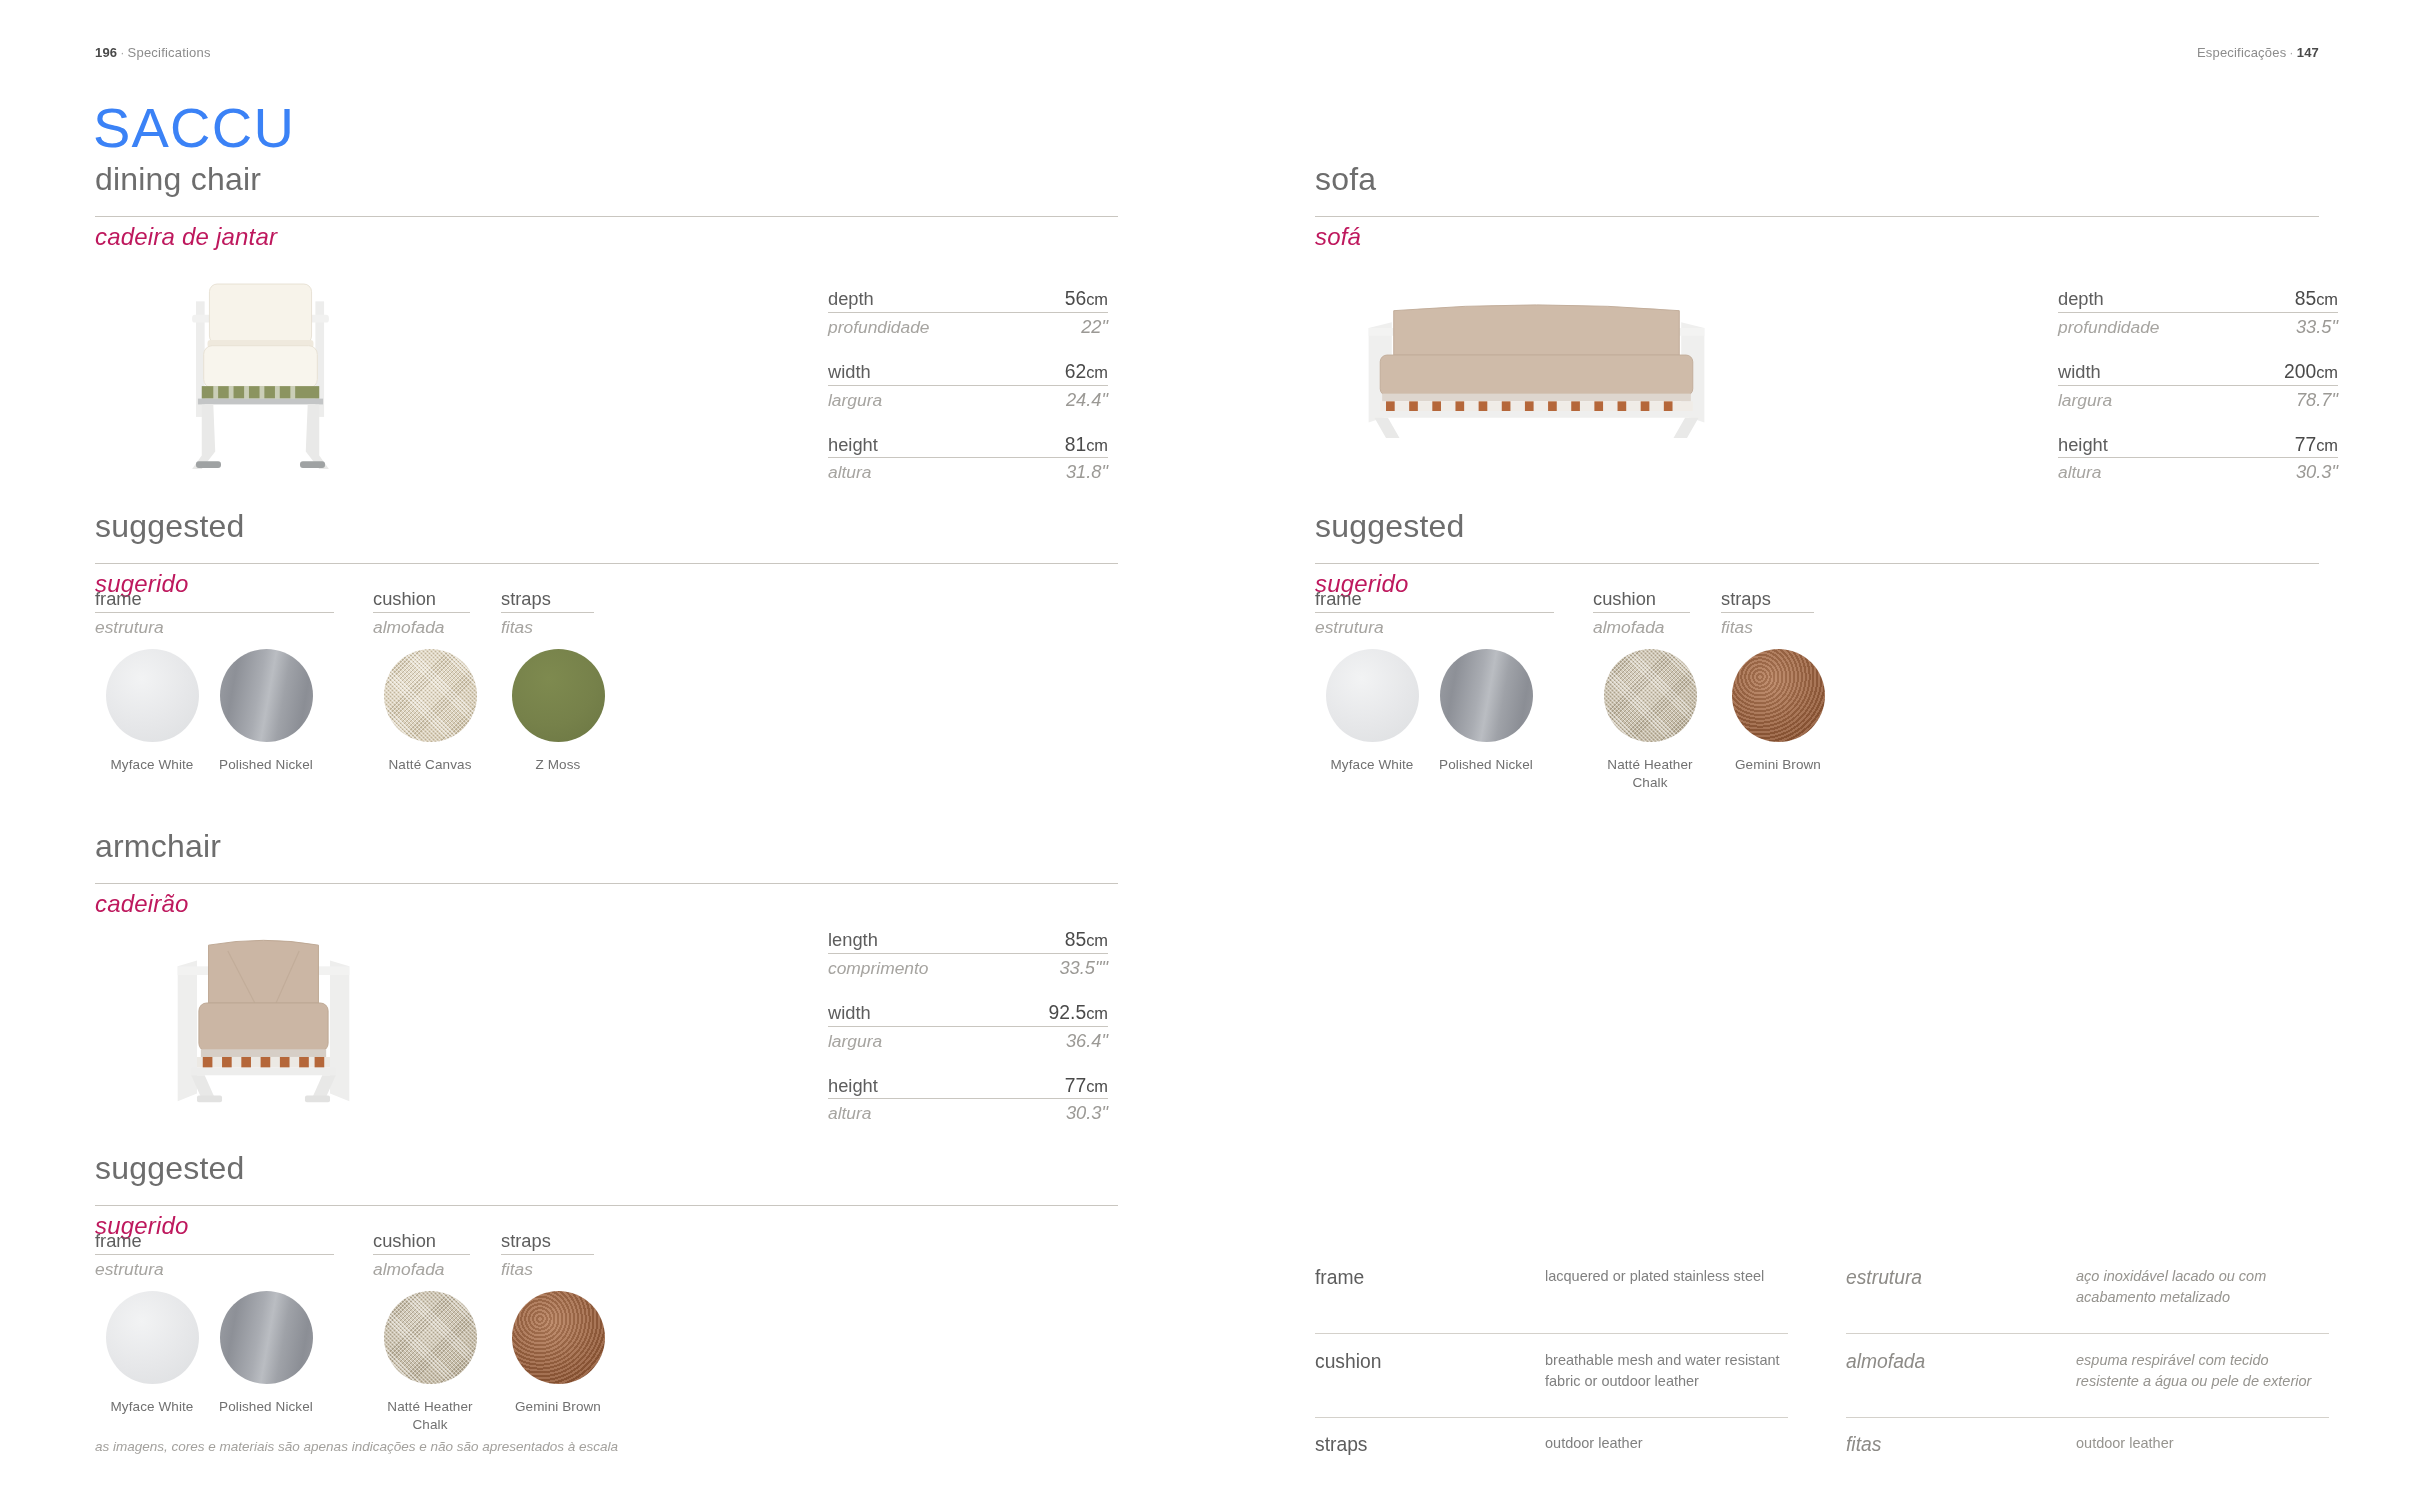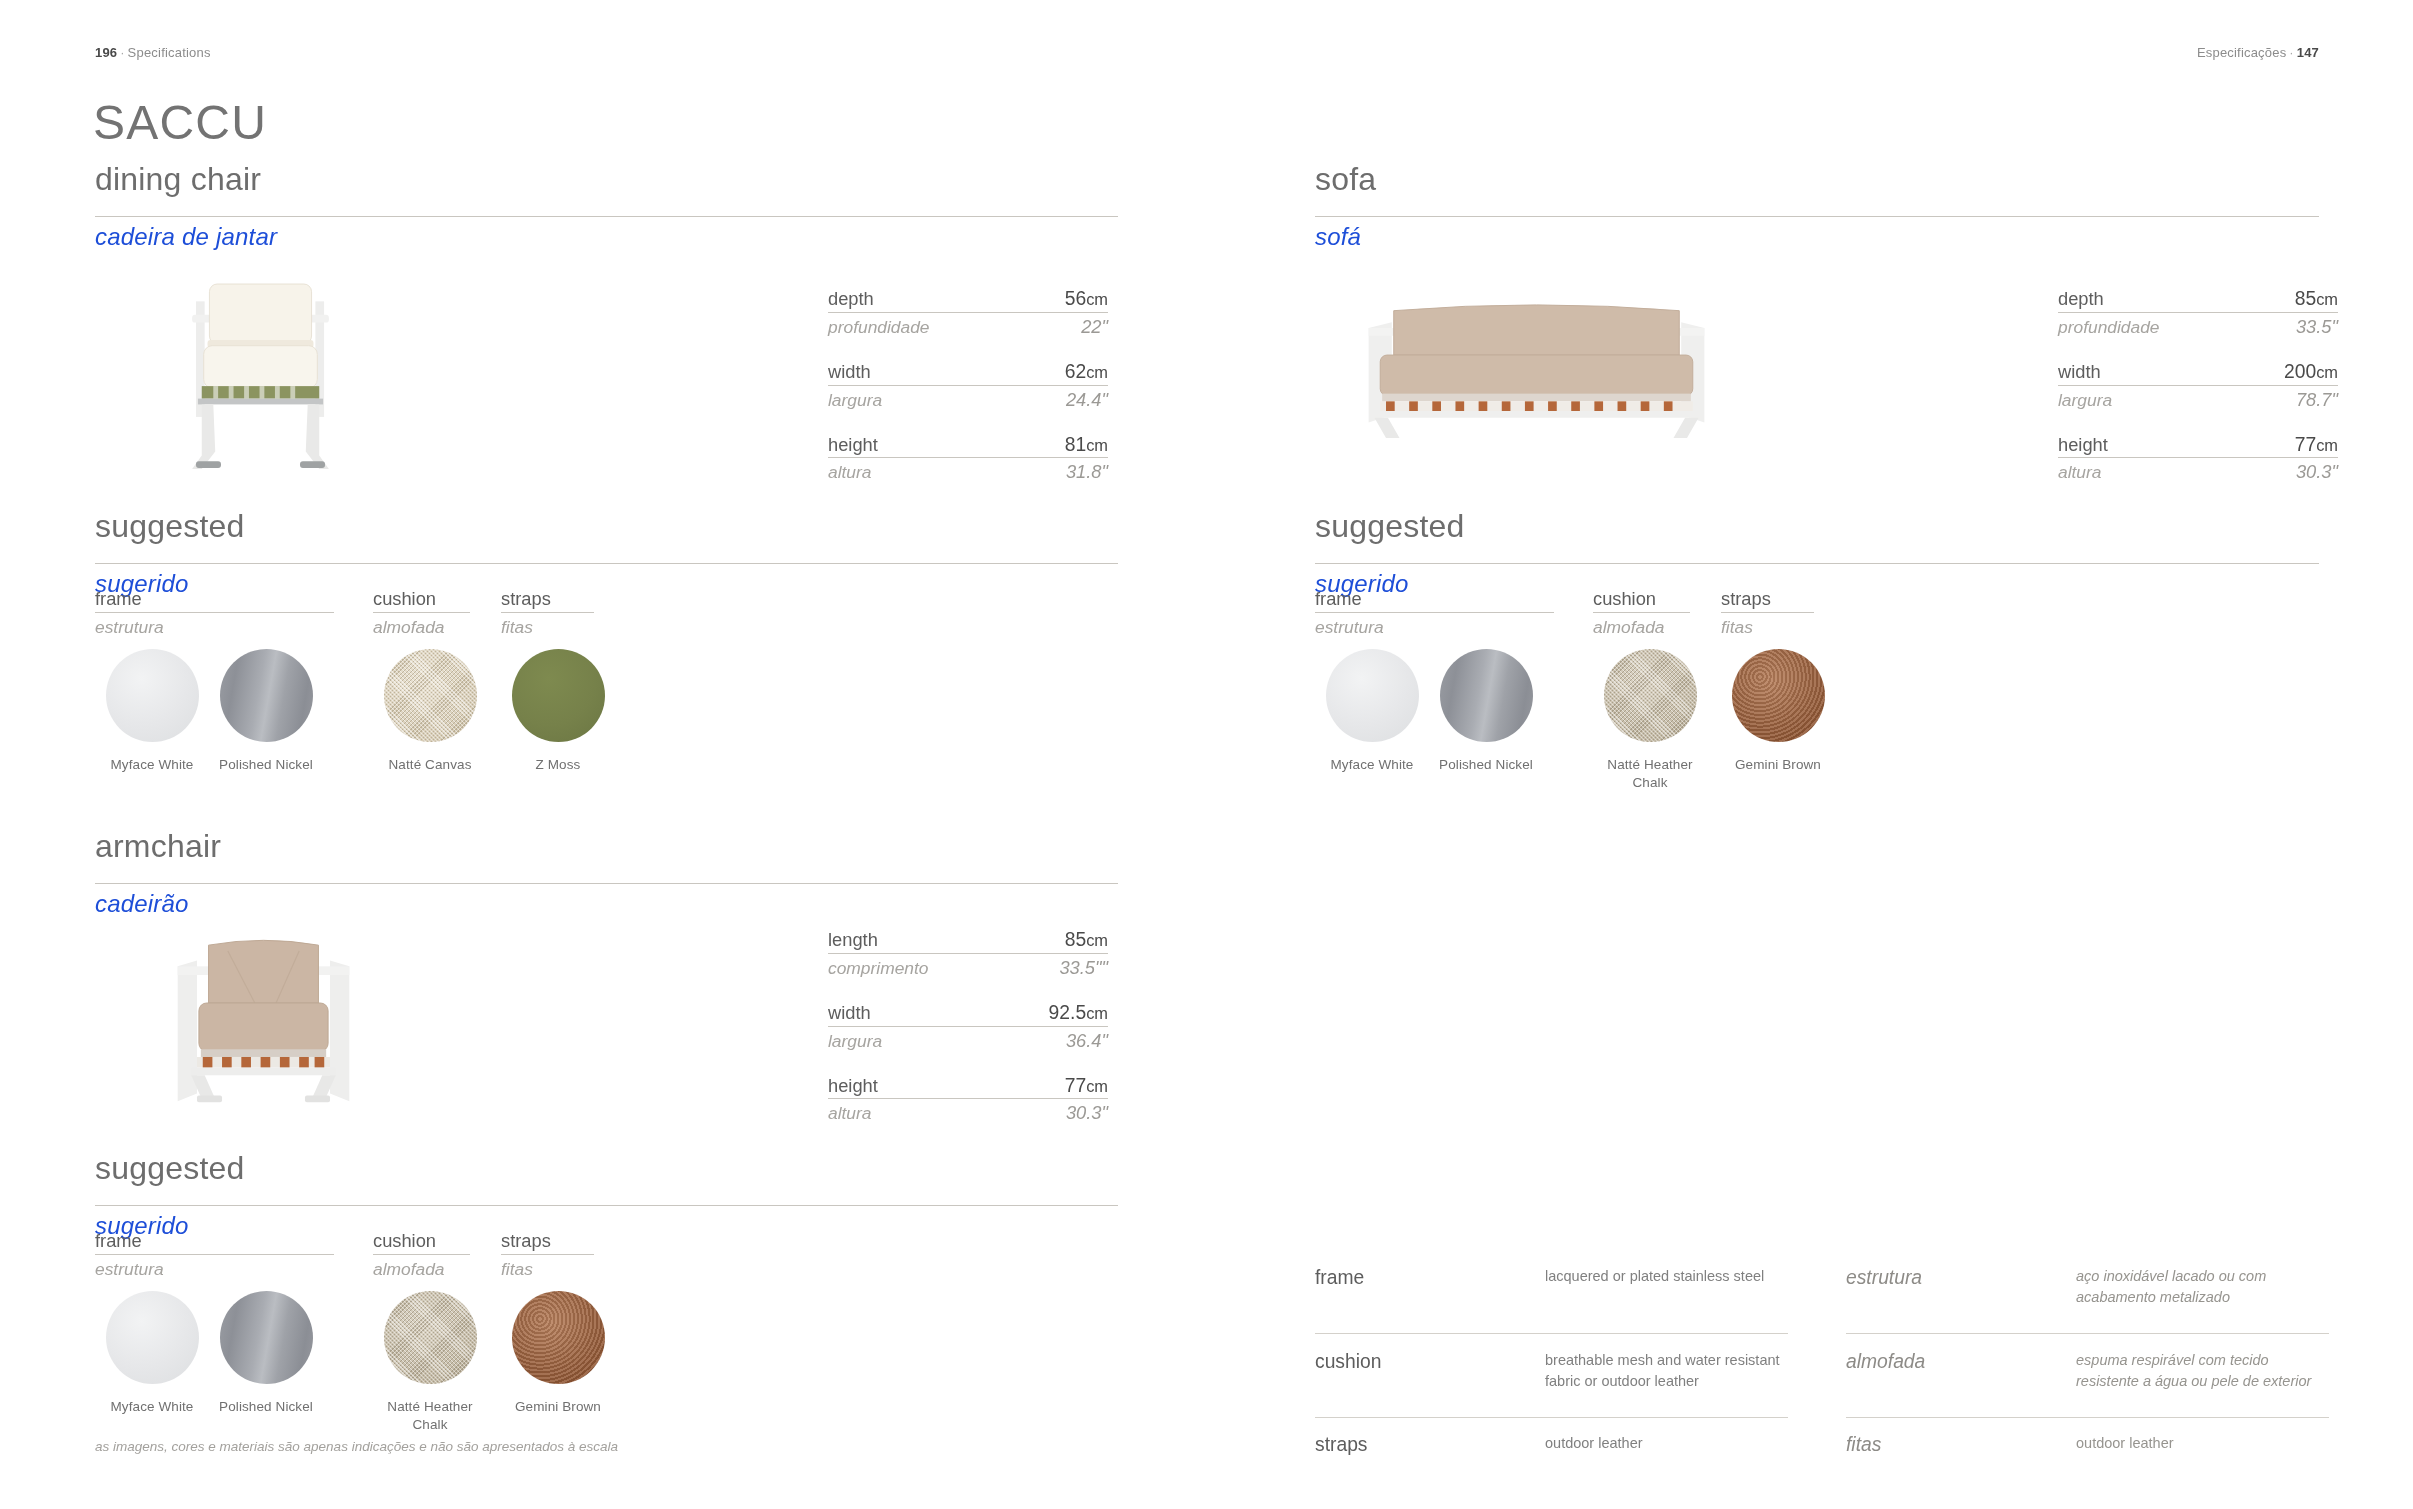--- a/index.html
+++ b/index.html
@@ -36,42 +36,42 @@
   .running-head .folio {
     color: #4a4a4a;
     font-weight: bold;
   }
   .running-head .sep { color: #a8a8a8; padding: 0 2.9px; }
 
   .collection-title {
     position: absolute;
     top: 95px;
     left: 93px;
-    font-size: 48px;
+    font-size: 56px;
     font-weight: 300;
     letter-spacing: 1.2px;
-    color: #737373;
+    color: #3b82f6;
   }
 
   
   .sec-head { position: absolute; width: 1023px; }
   .sec-head .en {
     font-size: 32px;
     font-weight: 300;
     color: #6d6d6d;
     letter-spacing: 0.2px;
     line-height: 1.1;
     padding-bottom: 19px;
     border-bottom: 1px solid #c9c6c0;
   }
   .sec-head .pt {
     font-size: 24px;
     font-weight: 300;
     font-style: italic;
-    color: #1d4ed8;
+    color: #be185d;
     letter-spacing: 0.2px;
     line-height: 1.1;
     padding-top: 6.8px;
   }
 
   
   .dims { position: absolute; width: 280px; }
   .dim-row { margin-bottom: 23px; }
   .dim-row:last-child { margin-bottom: 0; }
   .dim-line {

